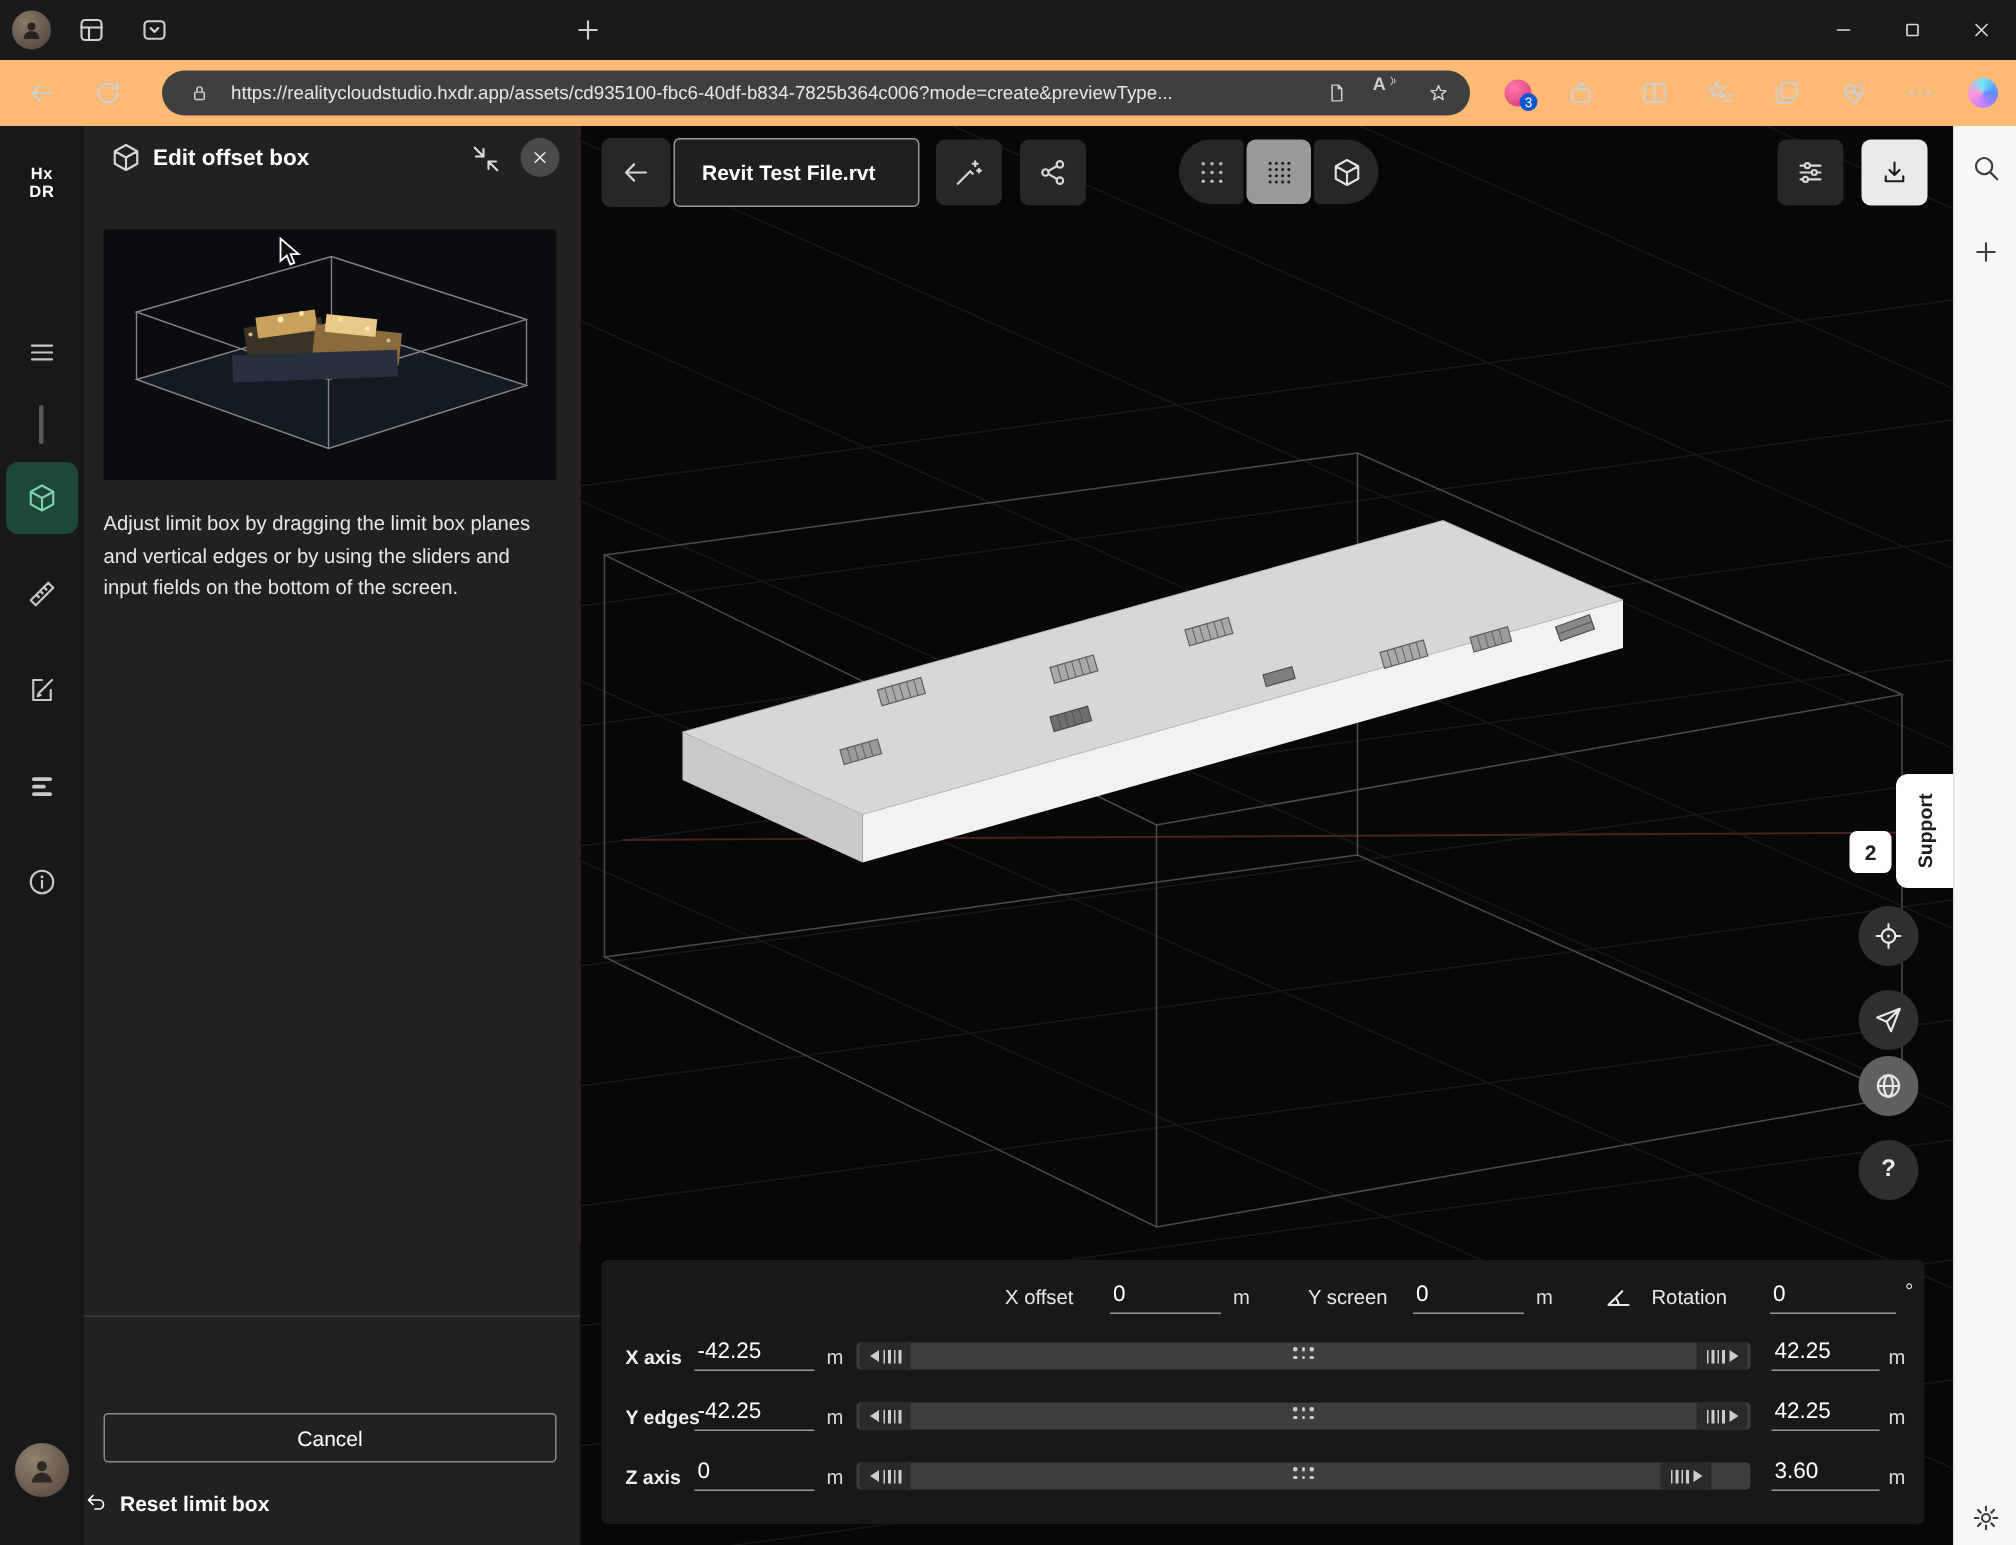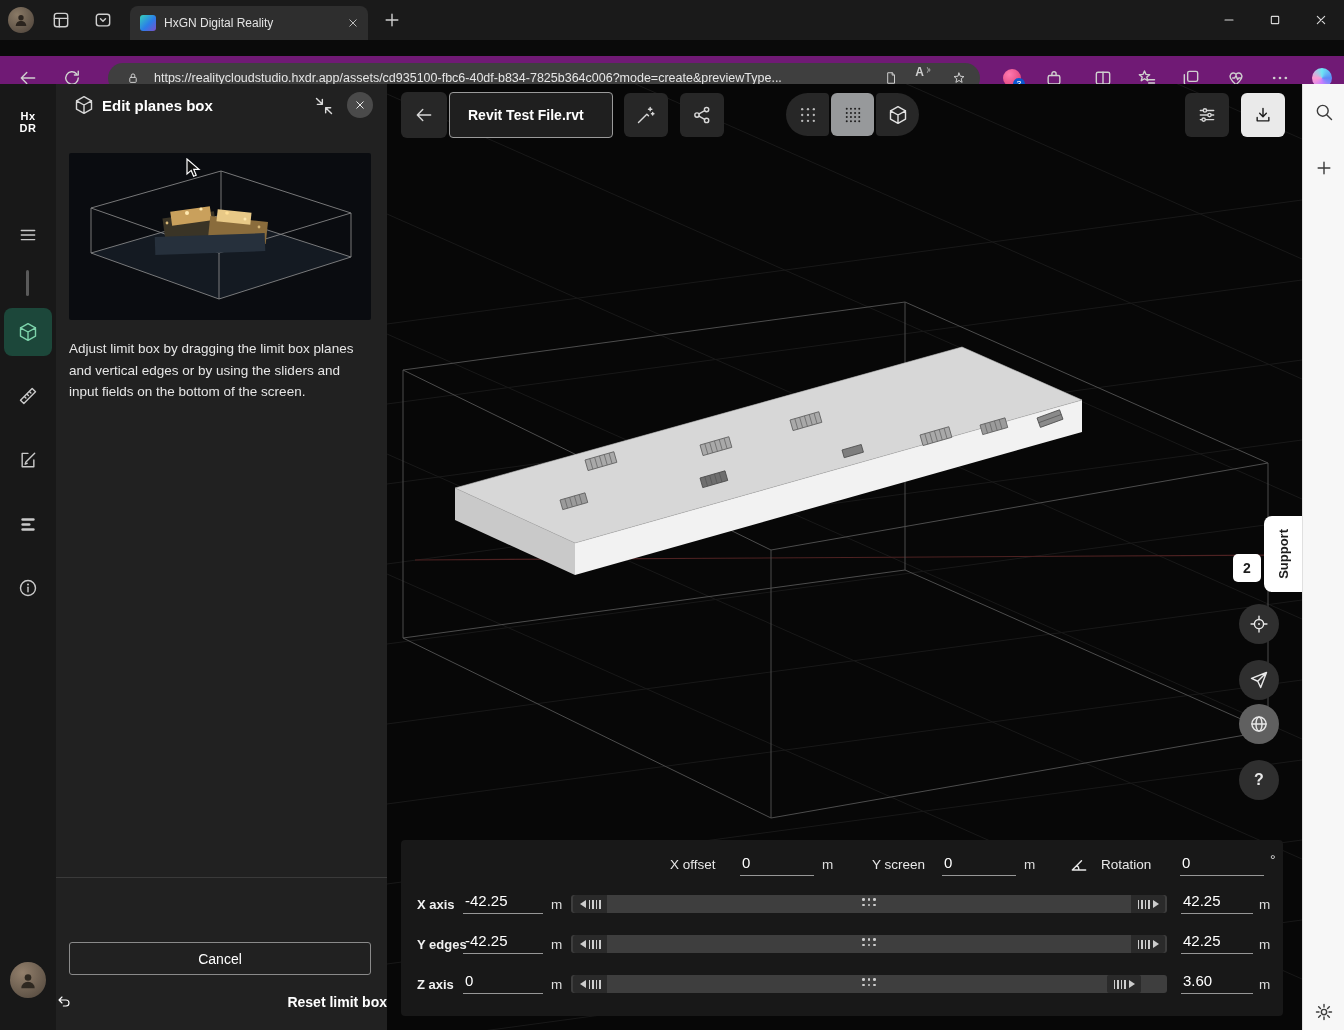--- a/index.html
+++ b/index.html
@@ -7,21 +7,21 @@
   #root{position:relative;width:1344px;height:1030px;overflow:hidden;
         font-family:"Liberation Sans",sans-serif;color:#e8e8e8;background:#0a0a0a}
   .abs{position:absolute}
   .ic{width:20px;height:20px;stroke:currentColor;fill:none;stroke-width:1.7;stroke-linecap:round;stroke-linejoin:round;display:block}
   .ic.sm{width:16px;height:16px}
   .ic.xs{width:14px;height:14px}
   .icf{fill:currentColor;stroke:none}
 
   
   .titlebar{position:absolute;left:0;top:0;width:1344px;height:40px;background:#1a1a1a}
-  .navbar{position:absolute;left:0;top:56px;width:1344px;height:44px;background:#701a75}
+  .navbar{position:absolute;left:0;top:40px;width:1344px;height:44px;background:#fdba74}
   .tb-btn,.nv-btn{position:absolute;display:flex;align-items:center;justify-content:center;
         width:32px;height:32px;border-radius:6px;color:#cfcfcf}
   .win-btn{position:absolute;top:0;width:46px;height:40px;display:flex;align-items:center;justify-content:center;color:#d8d8d8}
   .tab{position:absolute;left:130px;top:6px;width:238px;height:34px;background:#2e2e2e;
        border-radius:8px 8px 0 0;display:flex;align-items:center;padding:0 8px 0 10px;gap:8px}
   .tab-title{flex:1;font-size:12px;color:#e3e3e3;white-space:nowrap;overflow:hidden;text-overflow:ellipsis}
   .favicon{width:16px;height:16px;border-radius:3px;background:linear-gradient(135deg,#35d0ba,#2b7de9 55%,#7b51c9)}
   .avatar-sm{width:26px;height:26px;border-radius:50%;background:radial-gradient(circle at 35% 30%,#8a7a66,#4a4038);display:flex;align-items:center;justify-content:center;color:#2b241e}
   .url-pill{position:absolute;left:108px;top:7px;width:872px;height:30px;border-radius:15px;
             background:#3f3f3f;display:flex;align-items:center;padding:0 8px 0 12px;gap:8px}
@@ -53,21 +53,21 @@
   .panel-close{position:absolute;left:291px;top:8px;width:26px;height:26px;border-radius:50%;
                background:#4a4a4a;display:flex;align-items:center;justify-content:center;color:#eee}
   .thumb{position:absolute;left:13px;top:69px;width:302px;height:167px;background:#0a0c10;border-radius:2px;overflow:hidden}
   .panel-desc{position:absolute;left:13px;top:254px;width:296px;font-size:13.5px;line-height:1.6;color:#e6e6e6}
   .panel-footer{position:absolute;left:0;top:793px;width:331px;height:153px;border-top:1px solid #3a3a3a}
   .btn-save{position:absolute;left:13px;top:19px;width:302px;height:33px;border-radius:3px;border:none;
             background:#ececec;color:#141414;font-size:14px;font-weight:700;font-family:inherit}
   .btn-cancel{position:absolute;left:13px;top:64px;width:302px;height:33px;border-radius:3px;
             background:transparent;border:1px solid #8a8a8a;color:#fff;font-size:14px;font-weight:400;font-family:inherit}
   .btn-reset{position:absolute;left:0;top:110px;width:331px;height:28px;display:flex;align-items:center;
-            justify-content:space-between;gap:8px;color:#fff;font-size:14px;font-weight:700;background:none;border:none;font-family:inherit}
+            justify-content:flex-start;gap:8px;color:#fff;font-size:14px;font-weight:700;background:none;border:none;font-family:inherit}
 
   .viewport{position:absolute;left:387px;top:0;width:915px;height:946px;background:#070707;overflow:hidden}
   .vp-btn{position:absolute;width:44px;height:44px;border-radius:6px;background:#272727;
           display:flex;align-items:center;justify-content:center;color:#d8d8d8}
   .file-chip{position:absolute;left:62px;top:8px;height:46px;min-width:164px;background:#1f1f1f;
              border:1px solid #9a9a9a;border-radius:4px;display:flex;align-items:center;padding:0 18px;
              color:#fff;font-size:14px;font-weight:600;white-space:nowrap}
   .seg{position:absolute;left:399px;top:9px;display:flex;gap:2px}
   .seg-btn{width:43px;height:43px;display:flex;align-items:center;justify-content:center;background:#272727;color:#b9b9b9}
   .seg-btn:first-child{border-radius:22px 4px 4px 22px}
@@ -133,29 +133,20 @@
           <rect x="4" y="4" width="16" height="16" rx="3"></rect>
           <path d="M4,10 h16 M10,10 v10"></path>
         </svg>
     </div>
     <div class="tb-btn" style="left:87px;top:4px">
       <svg class="ic" viewBox="0 0 24 24">
           <rect x="4" y="5" width="16" height="14" rx="3"></rect>
           <path d="M9,10.5 l3,3 3,-3"></path>
         </svg>
     </div>
-    <div class="tab">
-      <span class="favicon"></span>
-      <span class="tab-title">HxGN Digital Reality</span>
-      <span style="color:#bdbdbd">
-        <svg class="ic xs" viewBox="0 0 24 24">
-            <path d="M6.5,6.5 L17.5,17.5 M17.5,6.5 L6.5,17.5"></path>
-          </svg>
-      </span>
-    </div>
     <div class="tb-btn" style="left:376px;top:4px">
       <svg class="ic" viewBox="0 0 24 24">
           <path d="M12,5 v14 M5,12 h14"></path>
         </svg>
     </div>
     <div class="win-btn" style="left:1206px">
       <svg class="ic sm" viewBox="0 0 24 24">
           <path d="M6,12 h12"></path>
         </svg>
     </div>
@@ -303,21 +294,21 @@
           </svg>
       </div>
     </div>
 
     <div class="panel">
       <div class="abs" style="left:18px;top:11px;color:#d8d8d8">
         <svg class="ic" viewBox="0 0 24 24">
             <path d="M12,2 L21,7 V17 L12,22 L3,17 V7 Z M3,7 L12,12 L21,7 M12,12 V22"></path>
           </svg>
       </div>
-      <div class="panel-title">Edit planes box</div>
+      <div class="panel-title">Edit offset box</div>
       <div class="abs" style="left:258px;top:12px;color:#dcdcdc">
         <svg class="ic" viewBox="0 0 24 24">
             <path d="M10,4 V10 H4 M10,10 L3,3 M14,20 V14 H20 M14,14 l7,7"></path>
           </svg>
       </div>
       <div class="panel-close">
         <svg class="ic xs" viewBox="0 0 24 24">
             <path d="M6.5,6.5 L17.5,17.5 M17.5,6.5 L6.5,17.5"></path>
           </svg>
       </div>

